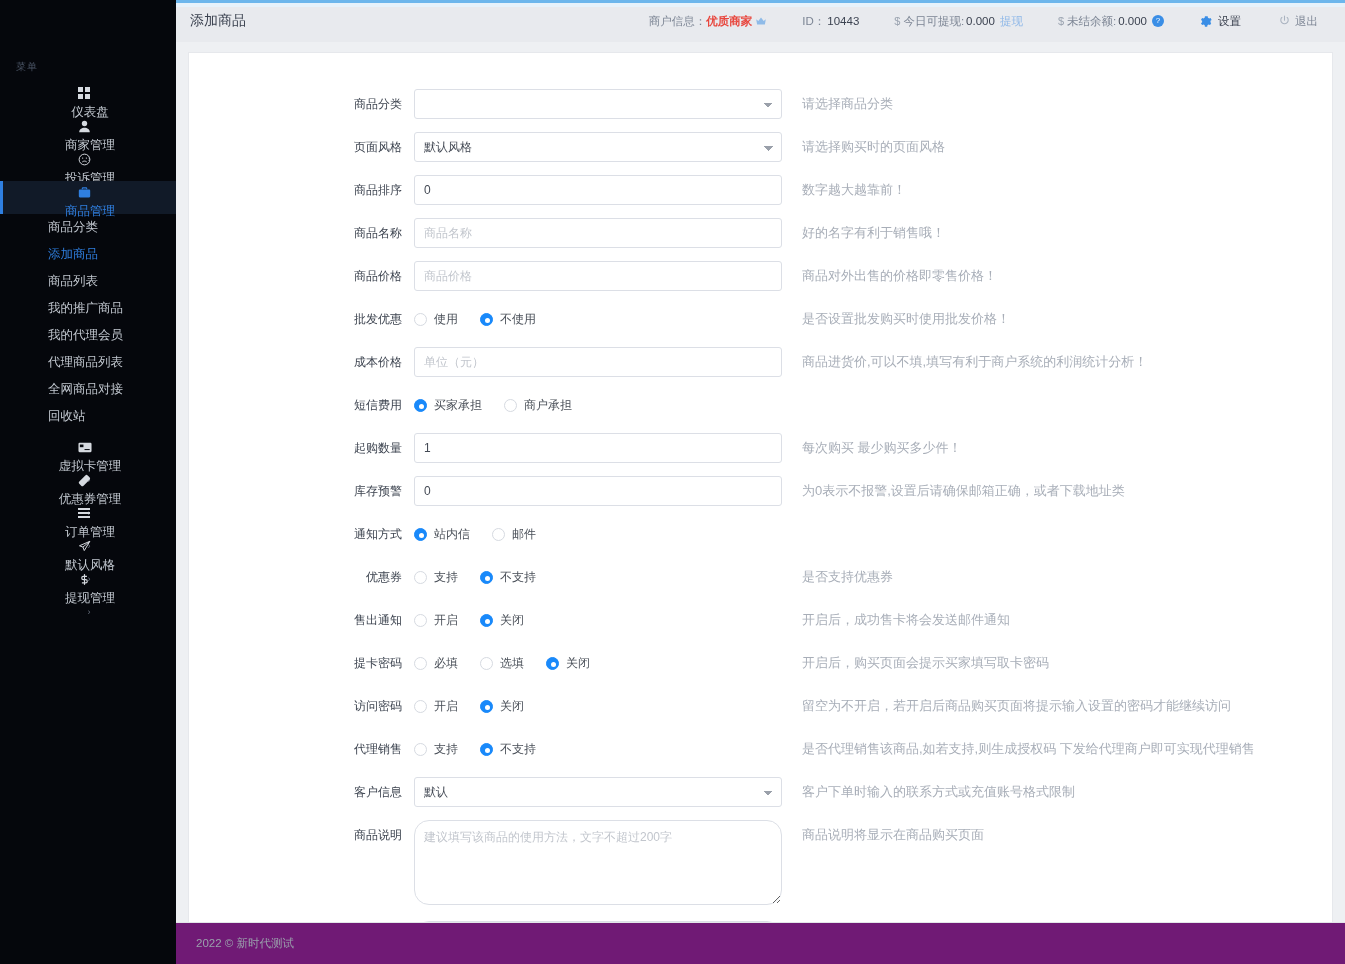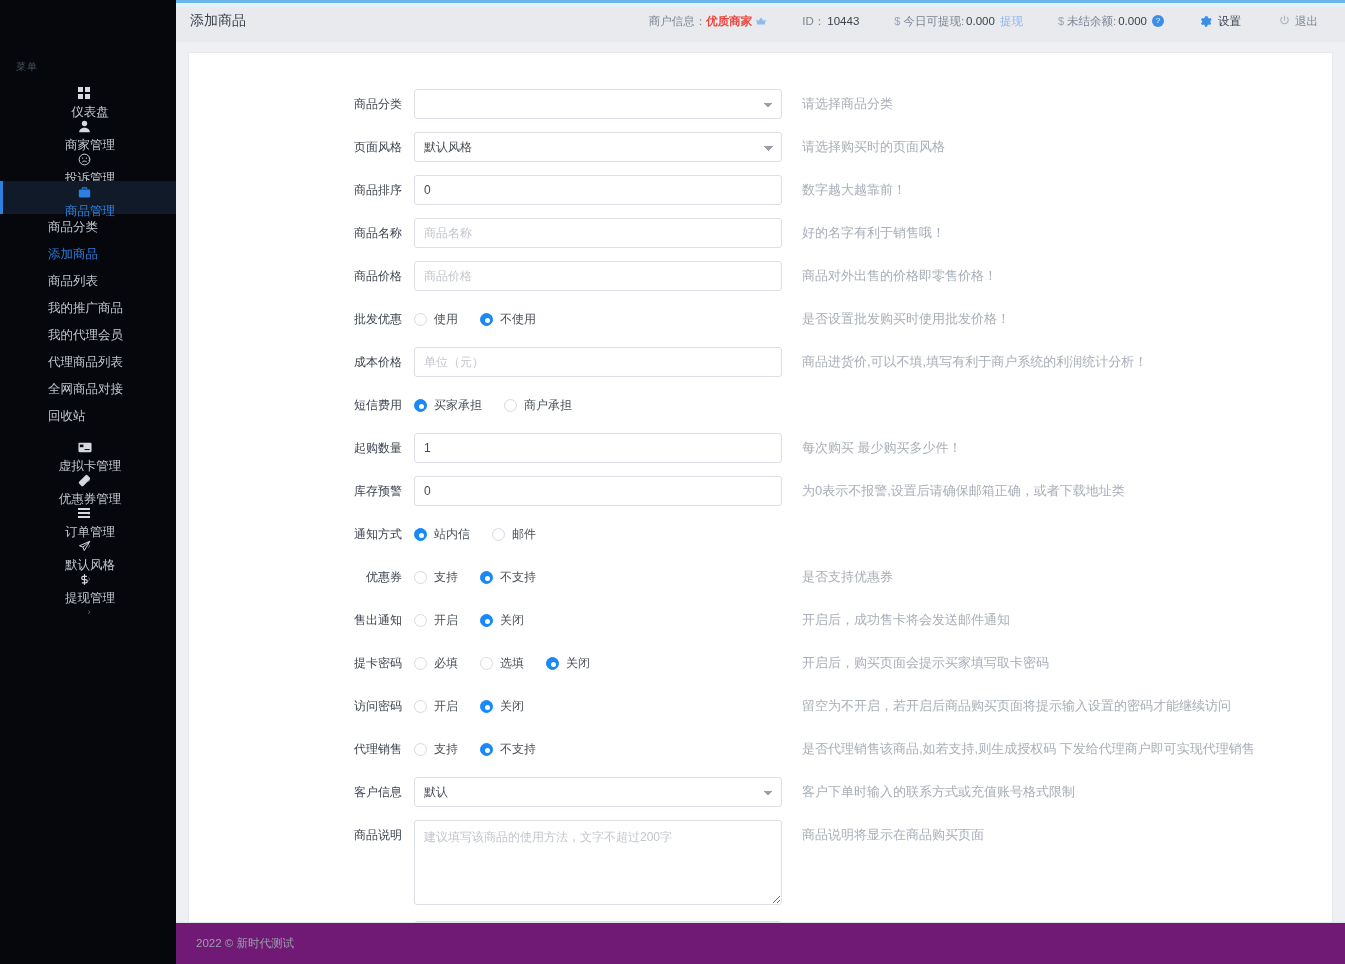--- a/index.html
+++ b/index.html
@@ -123,21 +123,21 @@
   select.sel {
     appearance: none; -webkit-appearance: none;
     background-image: linear-gradient(45deg, transparent 50%, #9aa0aa 50%),
                       linear-gradient(135deg, #9aa0aa 50%, transparent 50%);
     background-position: calc(100% - 13px) 13px, calc(100% - 8px) 13px;
     background-size: 5px 5px, 5px 5px;
     background-repeat: no-repeat;
   }
   input.txt::placeholder, textarea.ta::placeholder { color: #c2c6cd; }
   textarea.ta {
-    width: 100%; border: 1px solid #dcdfe6; border-radius: 3px; padding: 7px 9px;
+    width: 100%; border: 1px solid #dcdfe6; border-radius: 15px; padding: 7px 9px;
     font-size: 12px; color: #444a55; font-family: "Liberation Sans", sans-serif;
     resize: vertical; outline: none; line-height: 1.5;
   }
 
   .radios { display: flex; align-items: center; height: 30px; gap: 0; }
   .radio { display: flex; align-items: center; margin-right: 22px; cursor: pointer; }
   .rdot {
     width: 13px; height: 13px; border-radius: 50%; border: 1px solid #d6dae1;
     background: #fff; margin-right: 7px; position: relative; flex:0 0 13px;
   }

